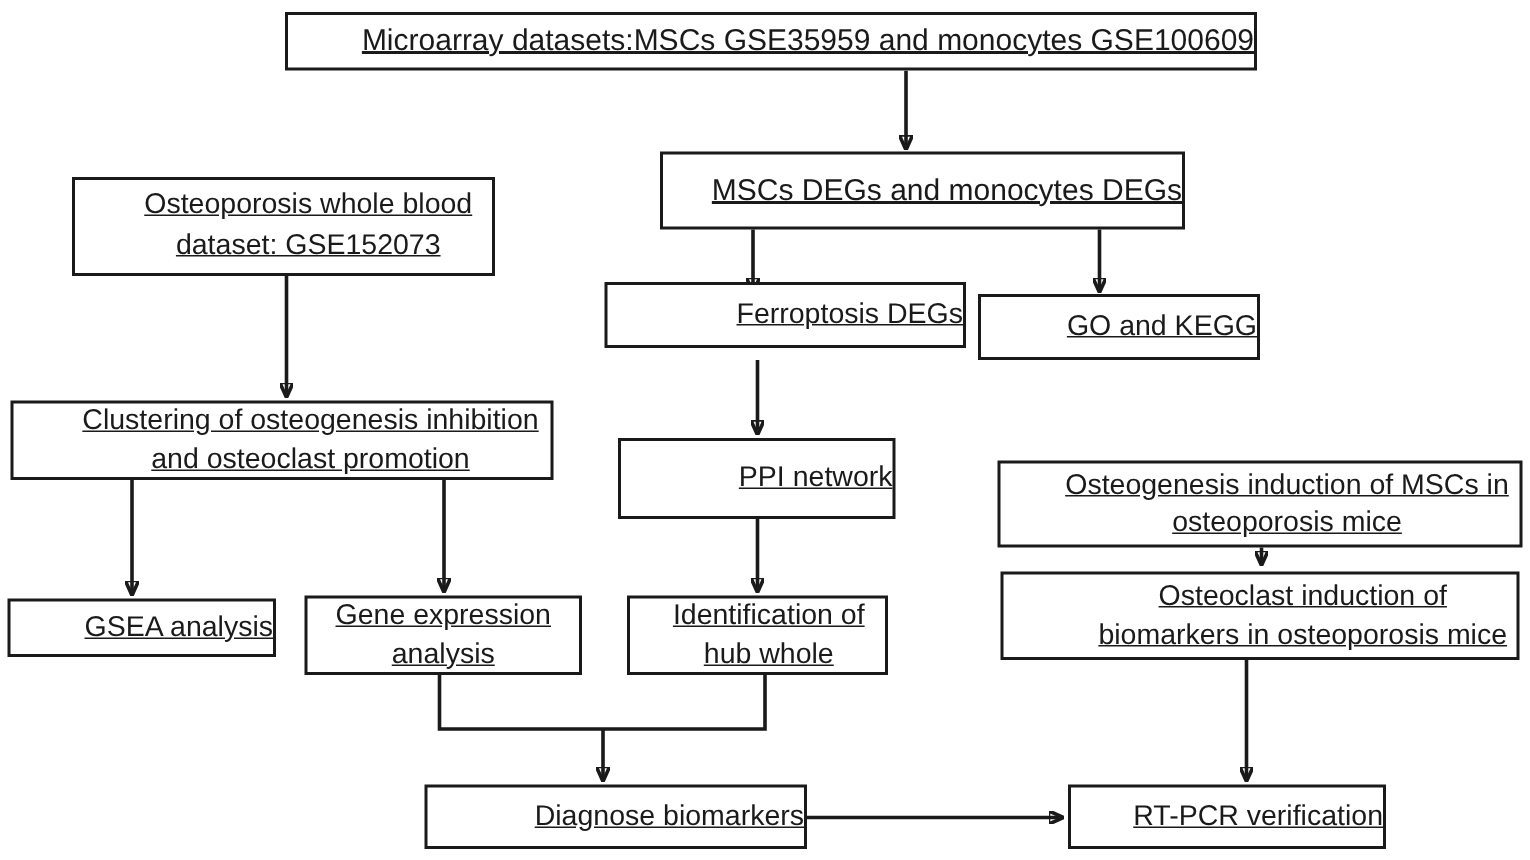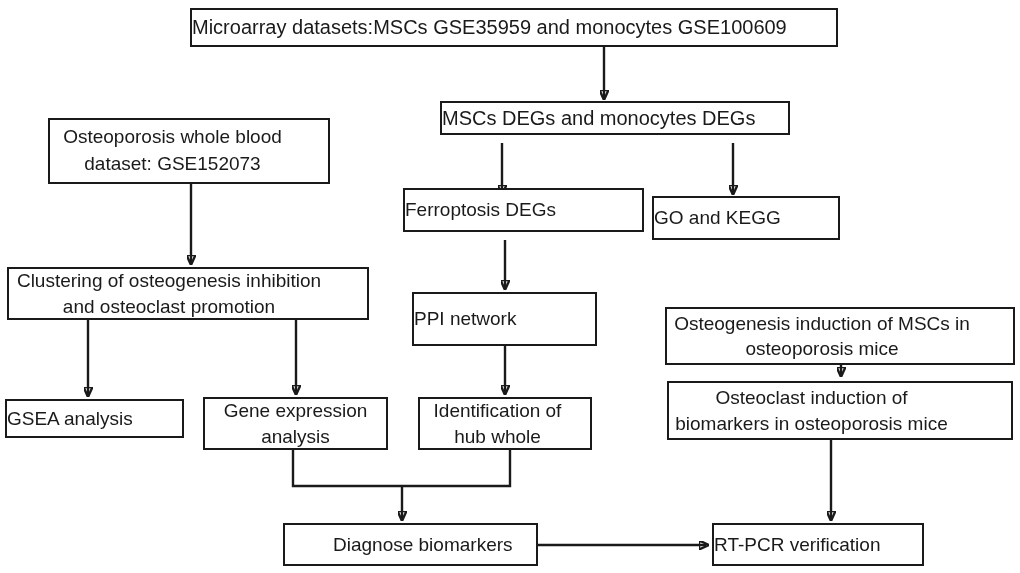--- a/index.html
+++ b/index.html
@@ -15,29 +15,30 @@
     color:var(--ink);
     overflow:hidden;
   }
   .arrows{position:absolute;left:0;top:0;width:1020px;height:573px;}
   .arrows line,.arrows path{stroke:var(--ink);stroke-width:2.4;fill:none;}
   .node{
     position:absolute;
     box-sizing:border-box;
     border:2px solid var(--ink);
     background:var(--bg);
-    display:flex;align-items:center;justify-content:flex-start;
+    display:flex;align-items:center;justify-content:flex-end;
     text-align:center;
     font-size:19px;
     line-height:1.34;
+    text-decoration:underline;
   }
   .node span{display:block;}
 
   .n-microarray{left:190px;top:8px;width:648px;height:39px;font-size:20px;}
-  .n-degs{left:440px;top:101px;width:350px;height:34px;font-size:20px;}
+  .n-degs{left:440px;top:101px;width:350px;height:52px;font-size:20px;}
   .n-osteo-dataset{left:48px;top:118px;width:282px;height:66px;line-height:1.42;}
   .n-osteo-dataset span{max-width:245px;}
   .n-ferroptosis{left:403px;top:188px;width:241px;height:44px;}
   .n-go-kegg{left:652px;top:196px;width:188px;height:44px;}
   .n-clustering{left:7px;top:267px;width:362px;height:53px;}
   .n-clustering span{max-width:320px;}
   .n-ppi{left:412px;top:292px;width:185px;height:54px;}
   .n-osteogenesis-induction{left:665px;top:283px;width:350px;height:58px;margin-top:24px;}
   .n-osteogenesis-induction span{max-width:310px;}
   .n-gsea{left:5px;top:399px;width:179px;height:39px;}

